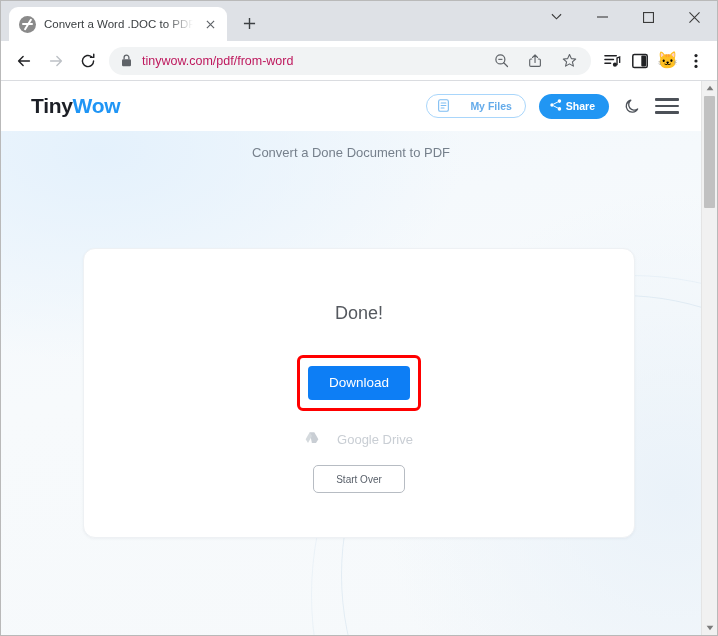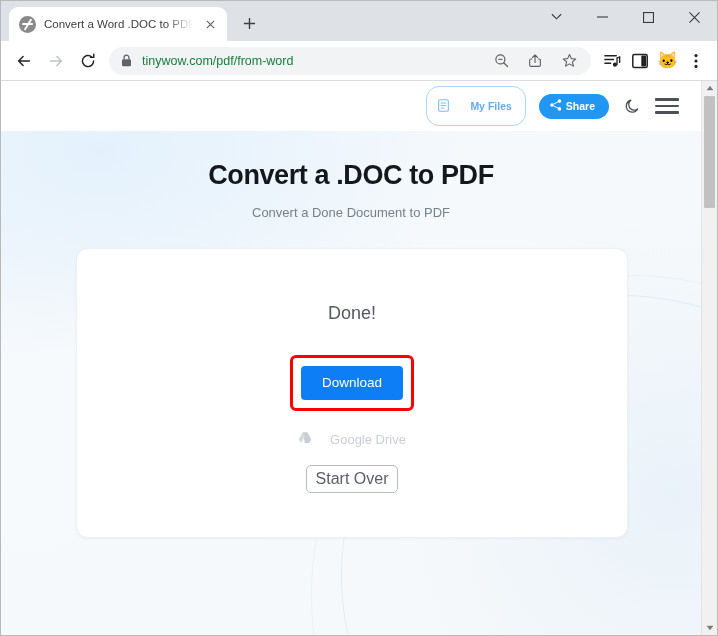--- a/index.html
+++ b/index.html
@@ -125,21 +125,21 @@
     margin: 0 6px 0 4px;
     display: flex; align-items: center;
     padding: 0 10px 0 12px;
     gap: 10px;
     min-width: 0;
   }
   .lock-icon { flex: 0 0 auto; display: flex; }
   .url-text {
     flex: 1 1 auto;
     font-size: 12.5px;
-    color: #15803d;
+    color: #be185d;
     white-space: nowrap;
     overflow: hidden;
   }
   .omni-action {
     width: 24px; height: 24px;
     display: flex; align-items: center; justify-content: center;
     color: #5f6368; flex: 0 0 auto;
   }
   .tb-icon {
     width: 26px; height: 28px;
@@ -183,21 +183,21 @@
     letter-spacing: -0.3px;
   }
   .brand .t1 { color: #1c1f26; }
   .brand .t2 { color: #1f95f5; }
   .header-right {
     margin-left: auto;
     display: flex; align-items: center;
     gap: 13px;
   }
   .btn-myfiles {
-    height: 40px;
+    height: 24px;
     border: 1px solid #a9d6fb;
     border-radius: 13px;
     color: #64abea;
     font-size: 10.5px;
     font-weight: bold;
     display: flex; align-items: center;
     gap: 21px;
     padding: 0 13px 0 11px;
     background: #ffffff;
   }
@@ -253,21 +253,21 @@
     letter-spacing: -0.4px;
   }
   .hero-sub {
     margin-top: 14px;
     text-align: center;
     font-size: 13px;
     color: #76808c;
   }
   .card {
     position: absolute;
-    left: 75px; top: 117px;
+    left: 82px; top: 117px;
     width: 552px; height: 290px;
     background: #ffffff;
     border: 1px solid #eef1f4;
     border-radius: 12px;
     box-shadow: 0 1px 3px rgba(33, 50, 72, 0.05);
     display: flex; flex-direction: column; align-items: center;
   }
   .done-text {
     margin-top: 54px;
     font-size: 18px;
@@ -295,21 +295,21 @@
     color: #c9ced4;
     font-size: 13px;
   }
   .btn-startover {
     margin-top: 18px;
     width: 92px; height: 28px;
     border: 1px solid #b7bcc3;
     border-radius: 5px;
     background: #ffffff;
     color: #59606a;
-    font-size: 16px;
+    font-size: 10px;
     display: flex; align-items: center; justify-content: center;
   }
 
   
   .scrollbar {
     width: 16px;
     flex: 0 0 auto;
     background: #f1f1f1;
     position: relative;
     border-left: 1px solid #e4e4e4;
@@ -443,20 +443,23 @@
         <circle cx="2" cy="13.4" r="1.6" fill="#202124"></circle>
       </svg>
     </div>
   </div>
 
   <div class="viewport">
 
     <div class="page">
 
       <div class="site-header">
+        <div class="brand">
+          <span class="t1">Tiny</span><span class="t2">Wow</span>
+        </div>
         <div class="header-right">
           <div class="btn-myfiles">
             <span>
               <svg width="11" height="13" viewBox="0 0 12 14" aria-hidden="true">
                 <rect x="0.7" y="0.7" width="10.6" height="12.6" rx="1.8" stroke="#7dbdf2" stroke-width="1.2" fill="none"></rect>
                 <path d="M3.4 4.2 H8.6 M3.4 7 H8.6 M3.4 9.8 H6.6" stroke="#7dbdf2" stroke-width="1.2" stroke-linecap="round"></path>
               </svg>
             </span>
             <span>My Files</span>
           </div>
@@ -481,21 +484,20 @@
             <span></span>
             <span></span>
           </div>
         </div>
       </div>
 
       <div class="page-body">
         <div class="swoosh"></div>
         <div class="swoosh two"></div>
 
-        <div class="hero-title">Convert a .DOC to PDF</div>
         <div class="hero-sub">Convert a Done Document to PDF</div>
 
         <div class="card">
           <div class="done-text">Done!</div>
 
           <div class="dl-wrap">
             <div class="btn-download">Download</div>
           </div>
 
           <div class="gdrive">

